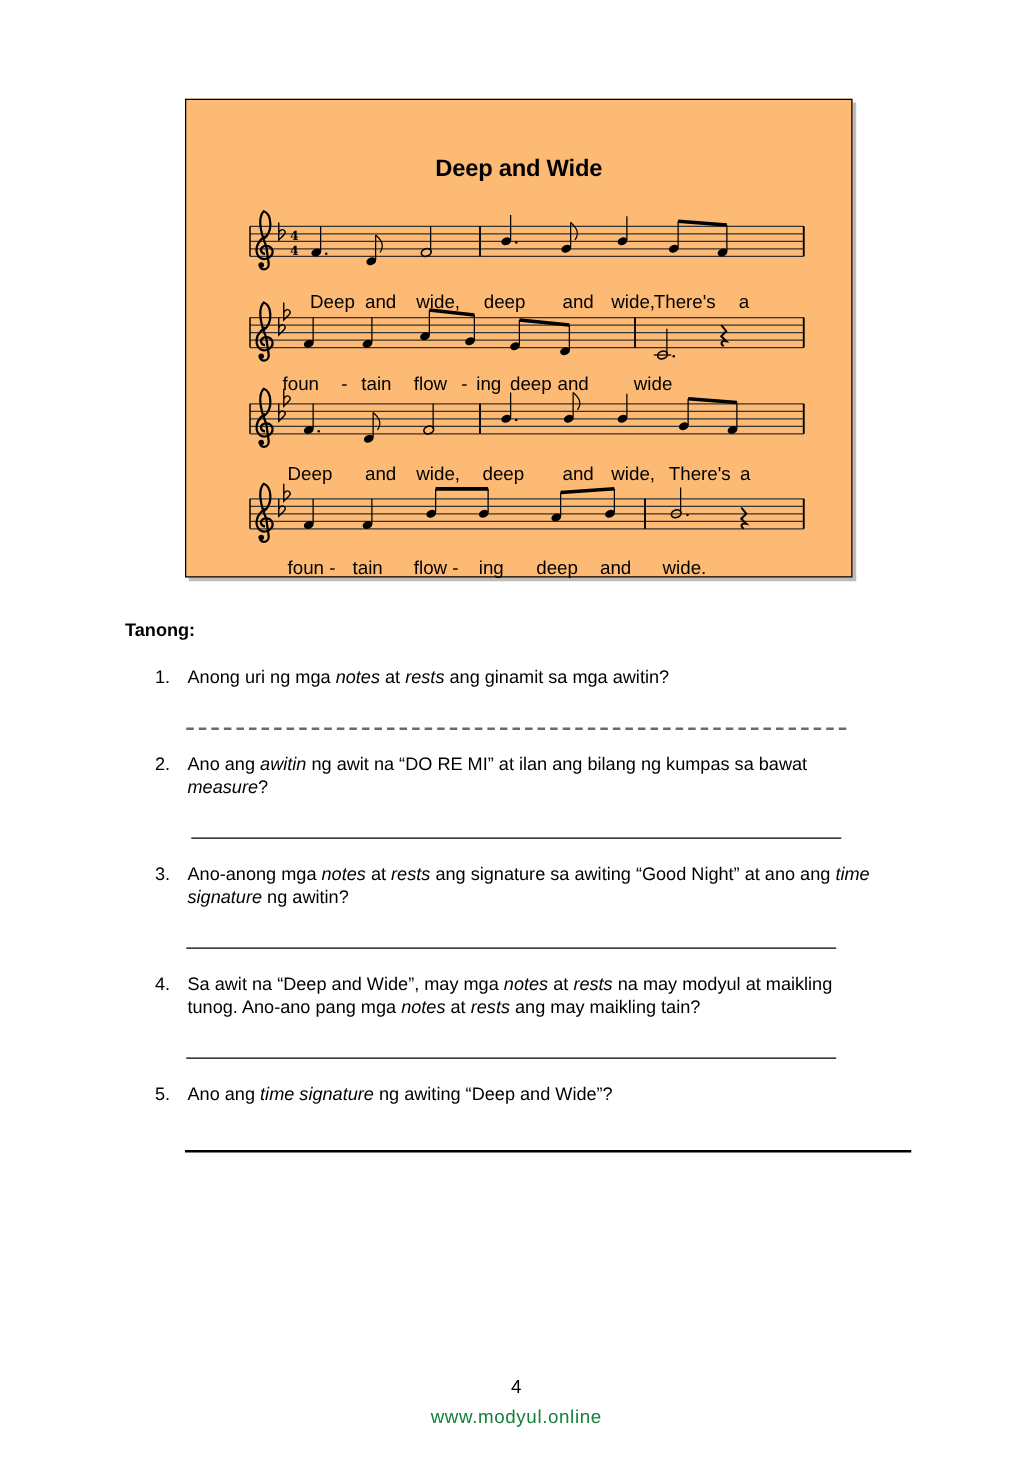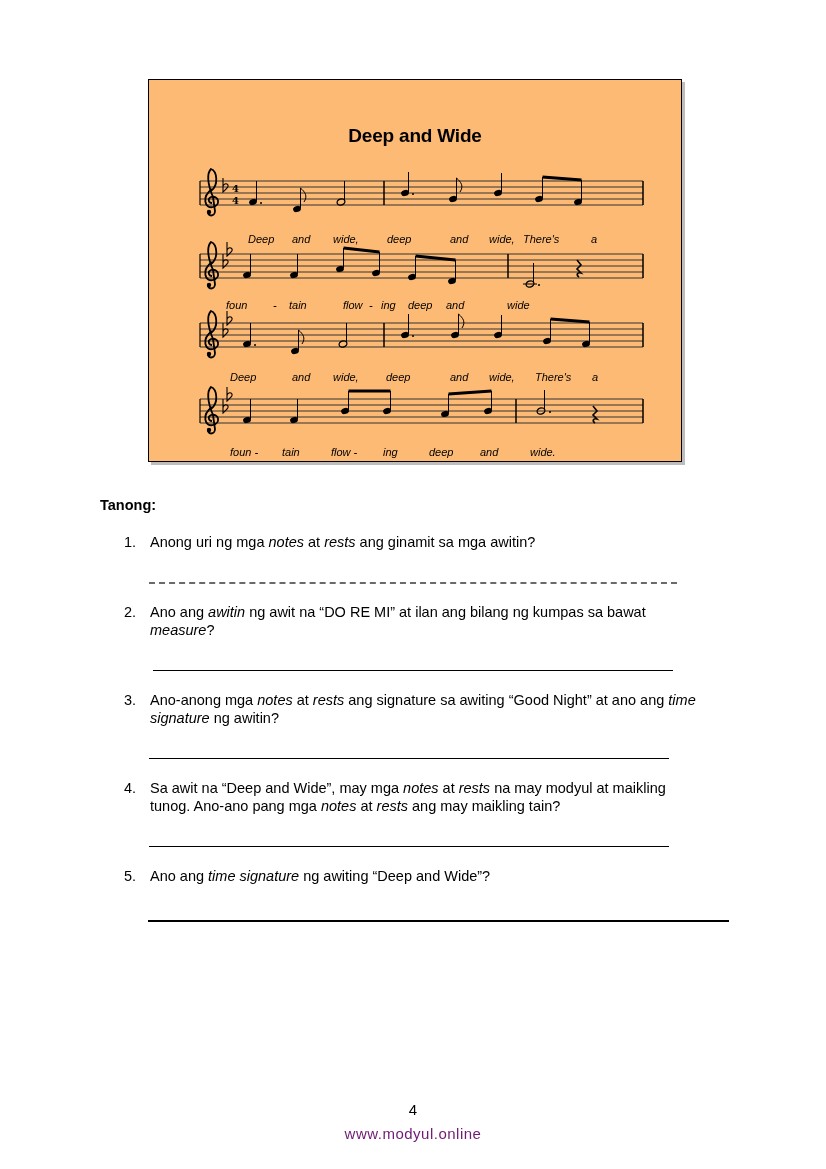--- a/index.html
+++ b/index.html
@@ -5,36 +5,36 @@
     html, body { margin: 0; padding: 0; background: #ffffff; }
     body { width: 826px; height: 1169px; position: relative; overflow: hidden;
            font-family: "Liberation Sans", sans-serif; color: #000; }
 
     .score-box { position: absolute; left: 148px; top: 79px; width: 532px; height: 381px;
                  border: 1px solid #000; background: #fdba74;
                  box-shadow: 3px 3px 0 #bdbdbd; }
     .score-title { position: absolute; left: 0; right: 0; top: 45px; text-align: center;
                    font-weight: bold; font-size: 19px; letter-spacing: -0.2px; }
     .score-svg { position: absolute; left: 0; top: 0; }
-    .lyric { position: absolute; font-size: 11px; white-space: nowrap; font-style: italic; }
+    .lyric { position: absolute; font-size: 15px; white-space: nowrap; }
 
     .tanong { position: absolute; left: 100px; top: 497px; font-size: 14.5px; font-weight: bold; }
     .question { position: absolute; left: 124px; width: 610px; font-size: 14.5px; line-height: 18px; }
     .q-num { position: absolute; left: 0; top: 0; }
     .q-text { position: absolute; left: 26px; top: 0; width: 580px; }
     .q-text i { font-style: italic; }
 
     .answer-line { position: absolute; height: 0; }
     .line-dashed { border-top: 2px dashed #6a6a6a; }
     .line-solid { border-top: 1px solid #000; }
     .line-thick { border-top: 2px solid #000; }
 
     .page-number { position: absolute; left: 0; right: 0; top: 1101px; text-align: center; font-size: 15px; }
     .watermark { position: absolute; left: 0; right: 0; top: 1125px; text-align: center;
-                 font-size: 15px; color: #701a75; letter-spacing: 0.5px; }
+                 font-size: 15px; color: #15803d; letter-spacing: 0.5px; }
   </style>
 </head>
 <body>
 
 <div class="score-box">
   <div class="score-title">Deep and Wide</div>
 
   <svg class="score-svg" width="532" height="381" viewBox="0 0 532 381" xmlns="http://www.w3.org/2000/svg">
     <defs>
       <g id="treble">
@@ -210,21 +210,21 @@
     <span class="lyric" style="left:238px; top:153px">deep</span>
     <span class="lyric" style="left:301px; top:153px">and</span>
     <span class="lyric" style="left:340px; top:153px">wide,</span>
     <span class="lyric" style="left:374px; top:153px">There's</span>
     <span class="lyric" style="left:442px; top:153px">a</span>
   </div>
   <div>
     <span class="lyric" style="left:77px; top:219px">foun</span>
     <span class="lyric" style="left:124px; top:219px">-</span>
     <span class="lyric" style="left:140px; top:219px">tain</span>
-    <span class="lyric" style="left:194px; top:219px">flow</span>
+    <span class="lyric" style="left:182px; top:219px">flow</span>
     <span class="lyric" style="left:220px; top:219px">-</span>
     <span class="lyric" style="left:232px; top:219px">ing</span>
     <span class="lyric" style="left:259px; top:219px">deep</span>
     <span class="lyric" style="left:297px; top:219px">and</span>
     <span class="lyric" style="left:358px; top:219px">wide</span>
   </div>
   <div>
     <span class="lyric" style="left:81px; top:291px">Deep</span>
     <span class="lyric" style="left:143px; top:291px">and</span>
     <span class="lyric" style="left:184px; top:291px">wide,</span>

